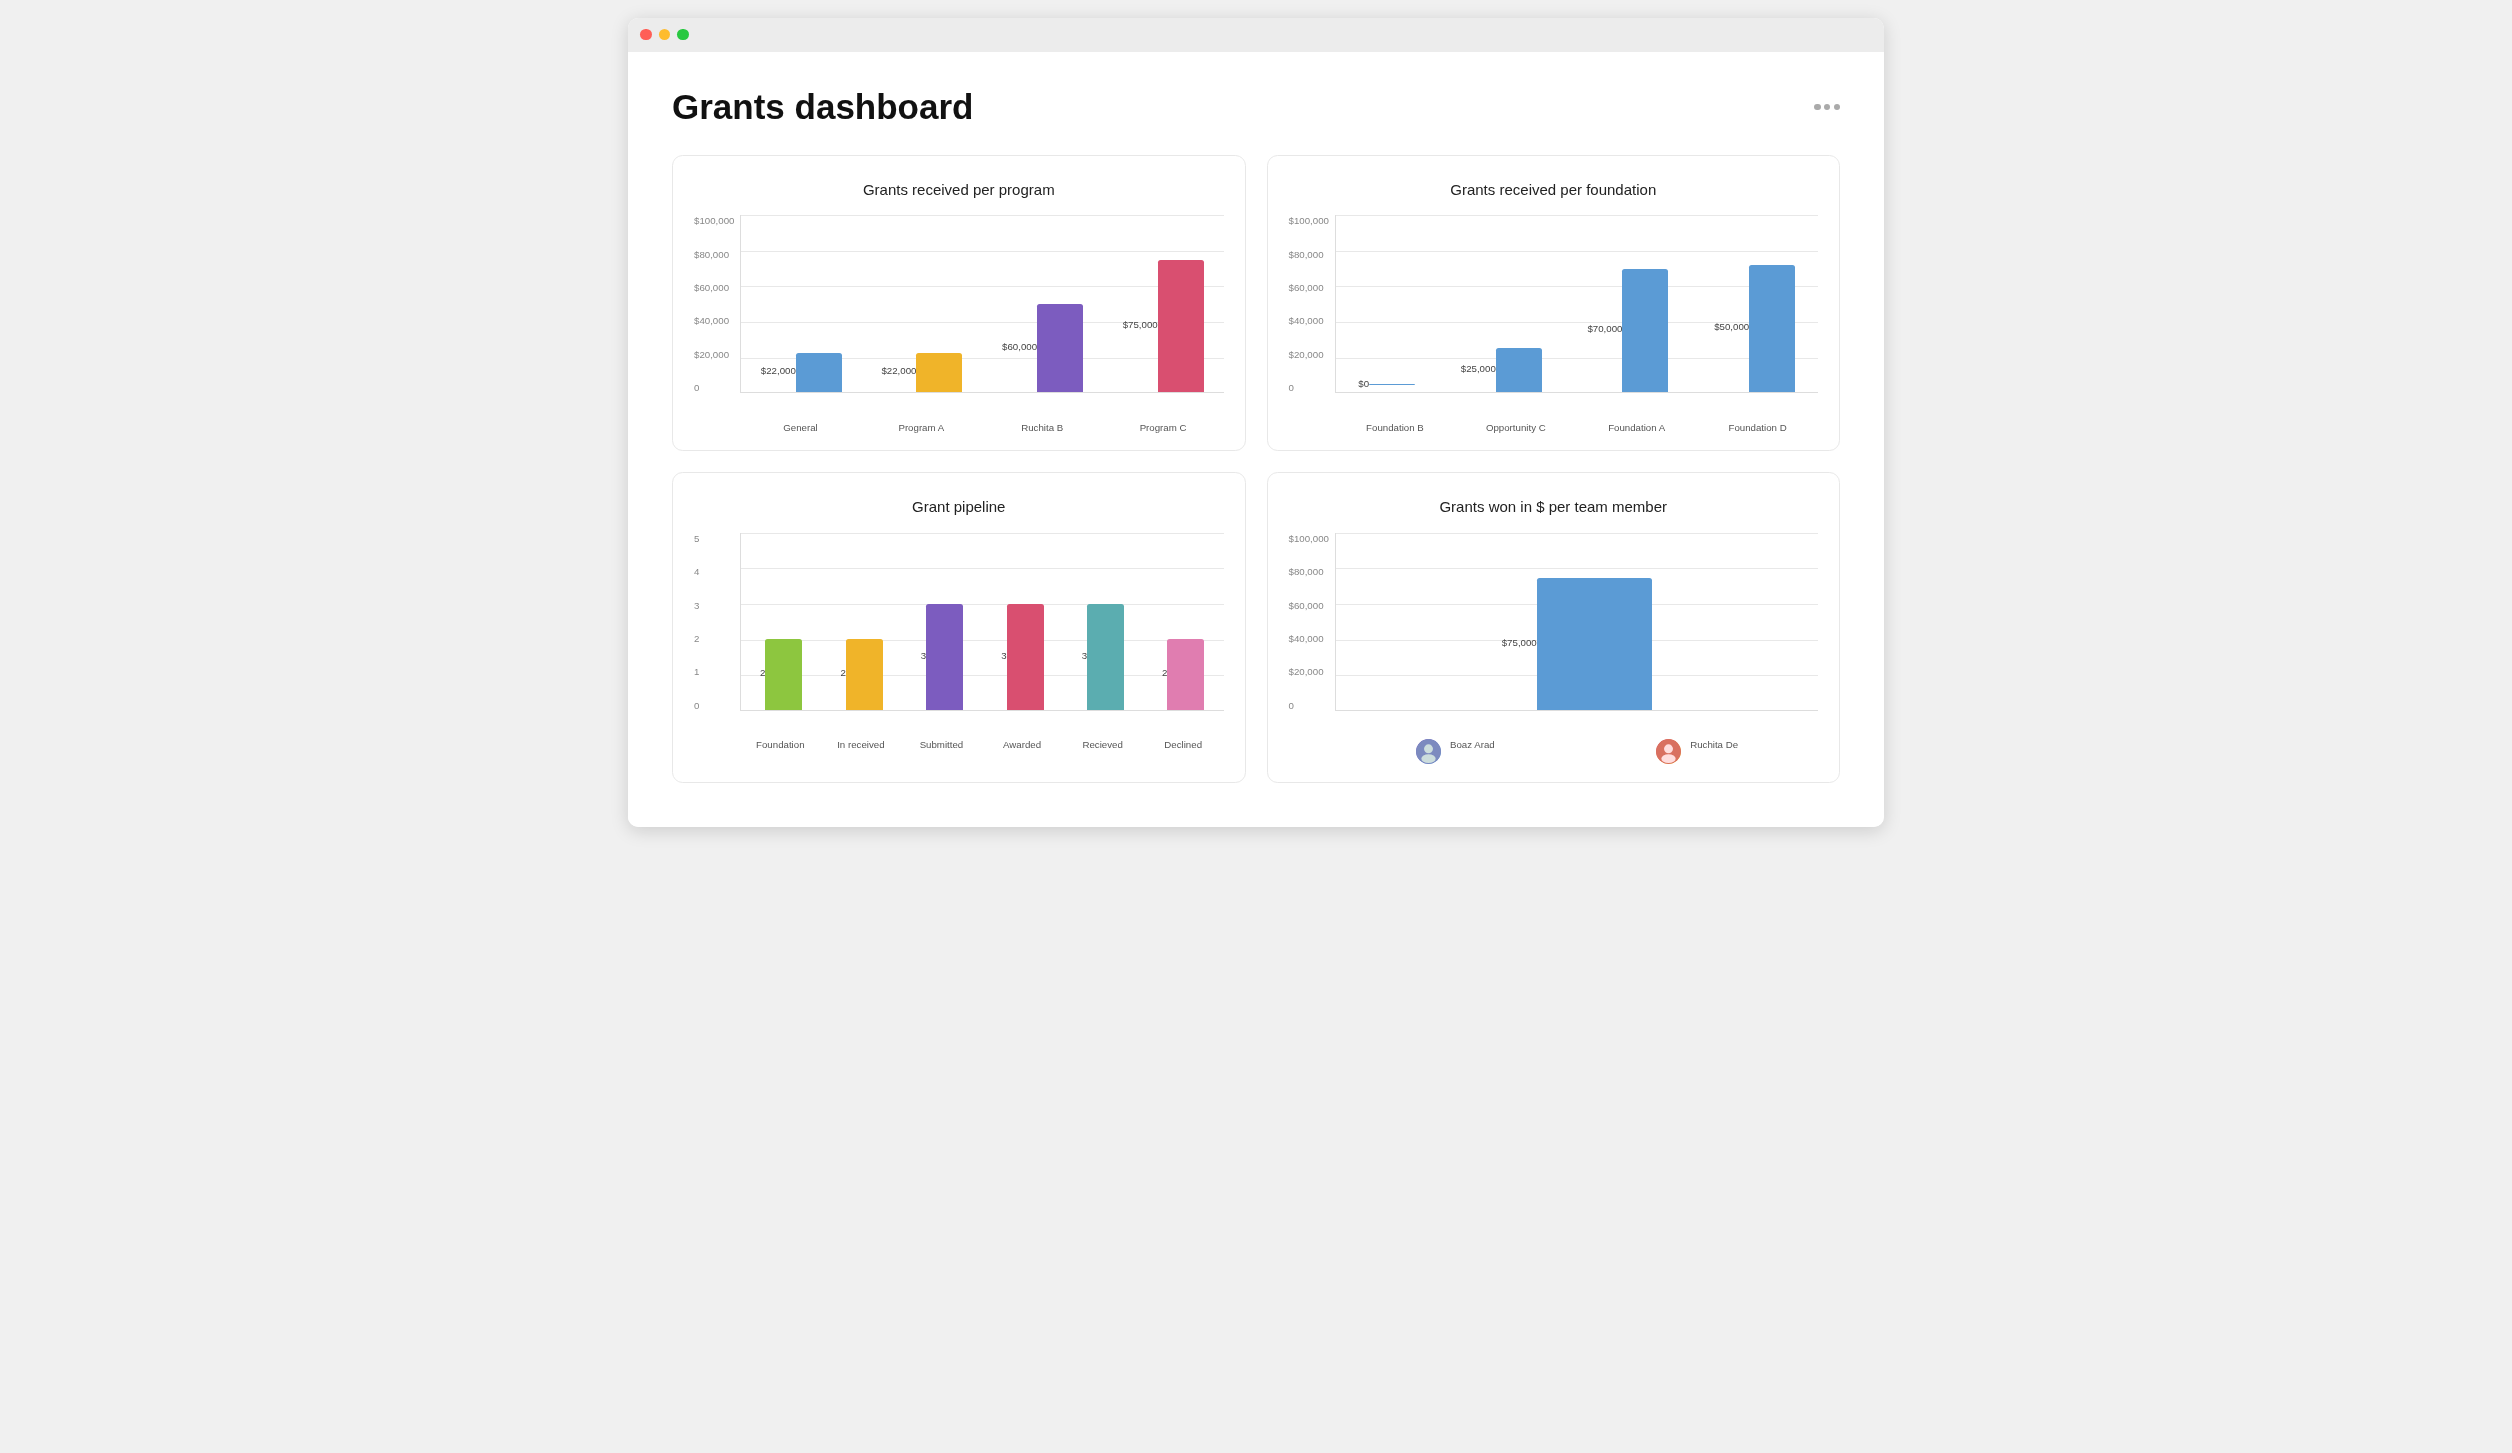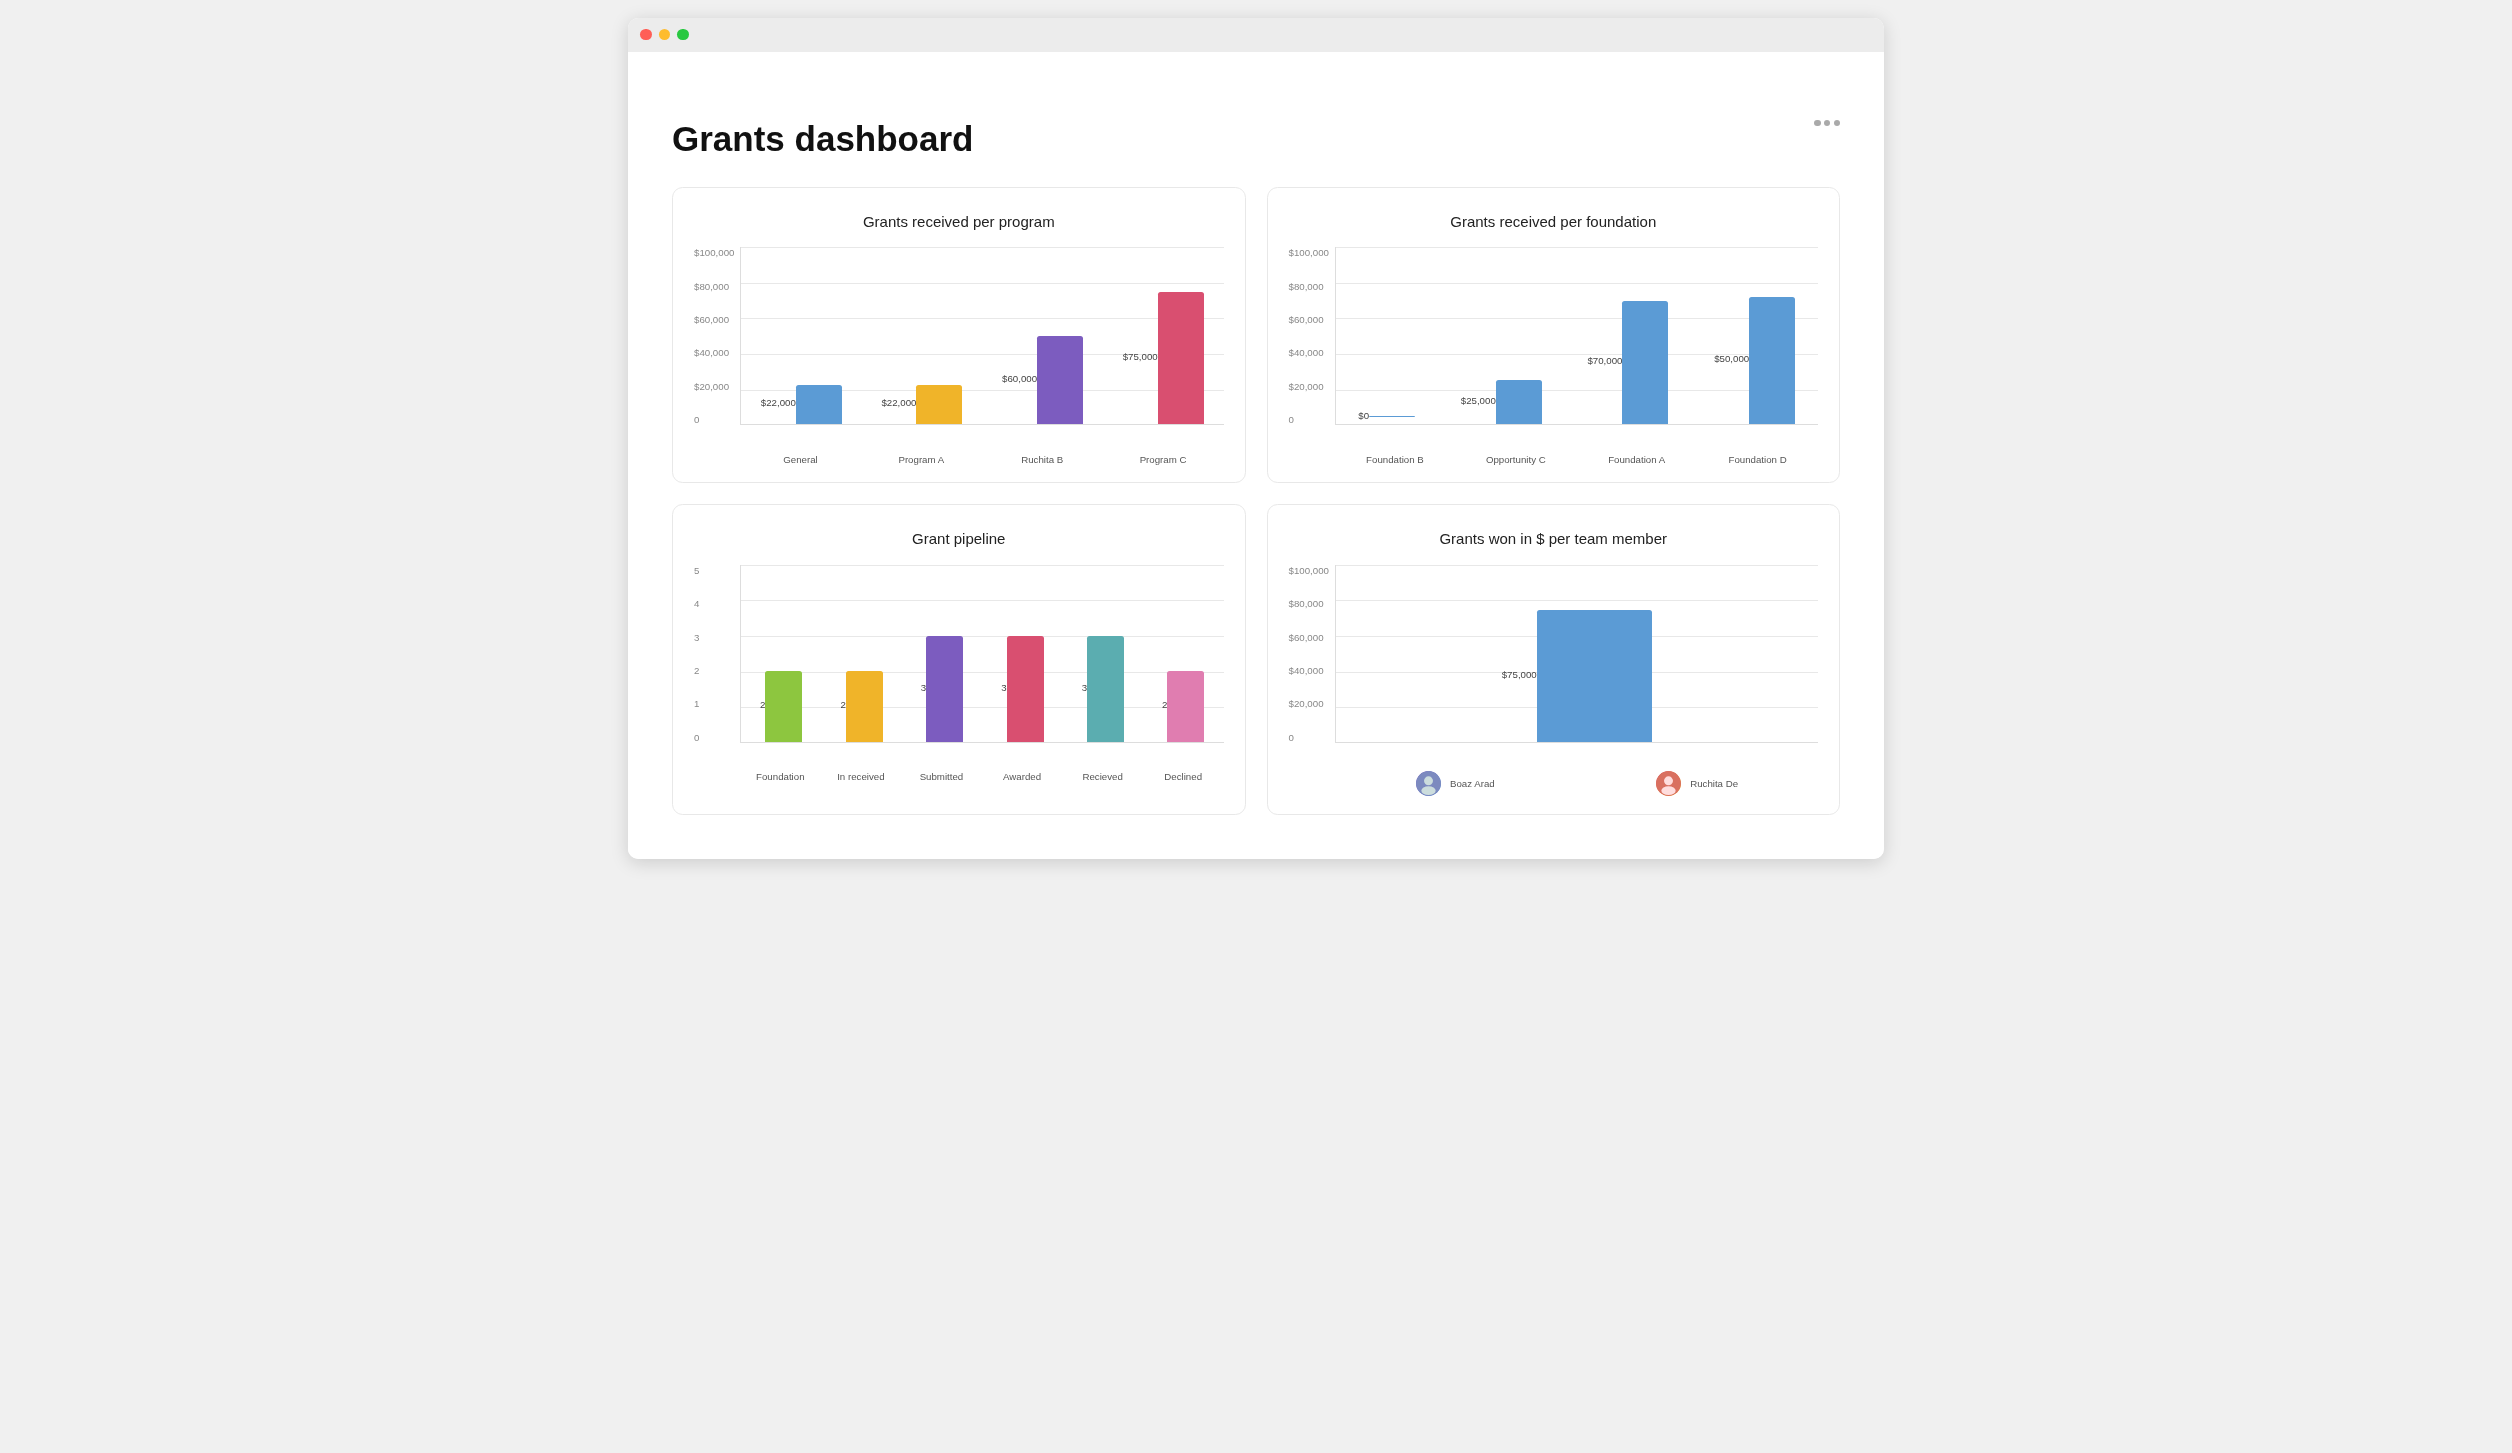--- a/index.html
+++ b/index.html
@@ -37,21 +37,20 @@
     .page-header {
       display: flex;
       justify-content: space-between;
       align-items: center;
       margin-bottom: 28px;
     }
     .page-title {
       font-size: 35px;
       font-weight: 700;
       color: #111;
-      margin-top: 32px;
     }
     .more-btn {
       display: flex; gap: 3.5px; cursor: pointer;
     }
     .more-dot { width: 6.2px; height: 6.2px; border-radius: 50%; background: #aaa; }
     .charts-grid {
       display: grid;
       grid-template-columns: 1fr 1fr;
       gap: 21px;
     }
@@ -125,21 +124,20 @@
       color: #fff;
     }
     .x-label-with-avatar {
       display: flex;
       flex-direction: column;
       align-items: center;
       gap: 3.5px;
     }
     .avatar-label-row {
       display: flex;
-      align-items: center;
       gap: 9px;
     }
   </style>
 </head>
 <body>
 
 <div class="window">
   <div class="titlebar">
     <div class="dot dot-red"></div>
     <div class="dot dot-yellow"></div>

